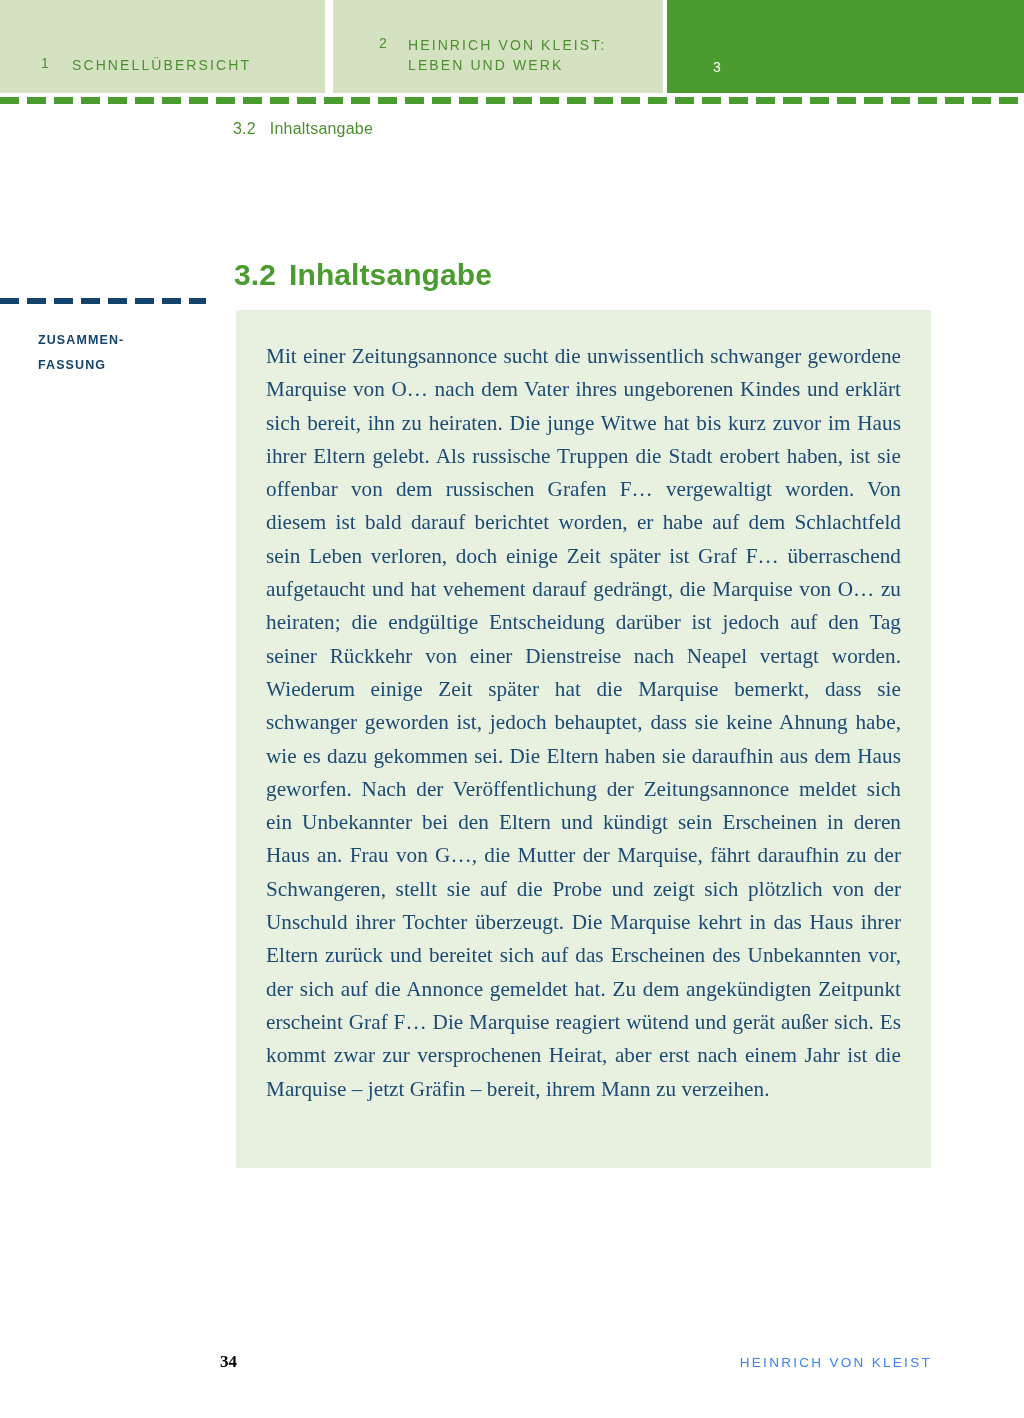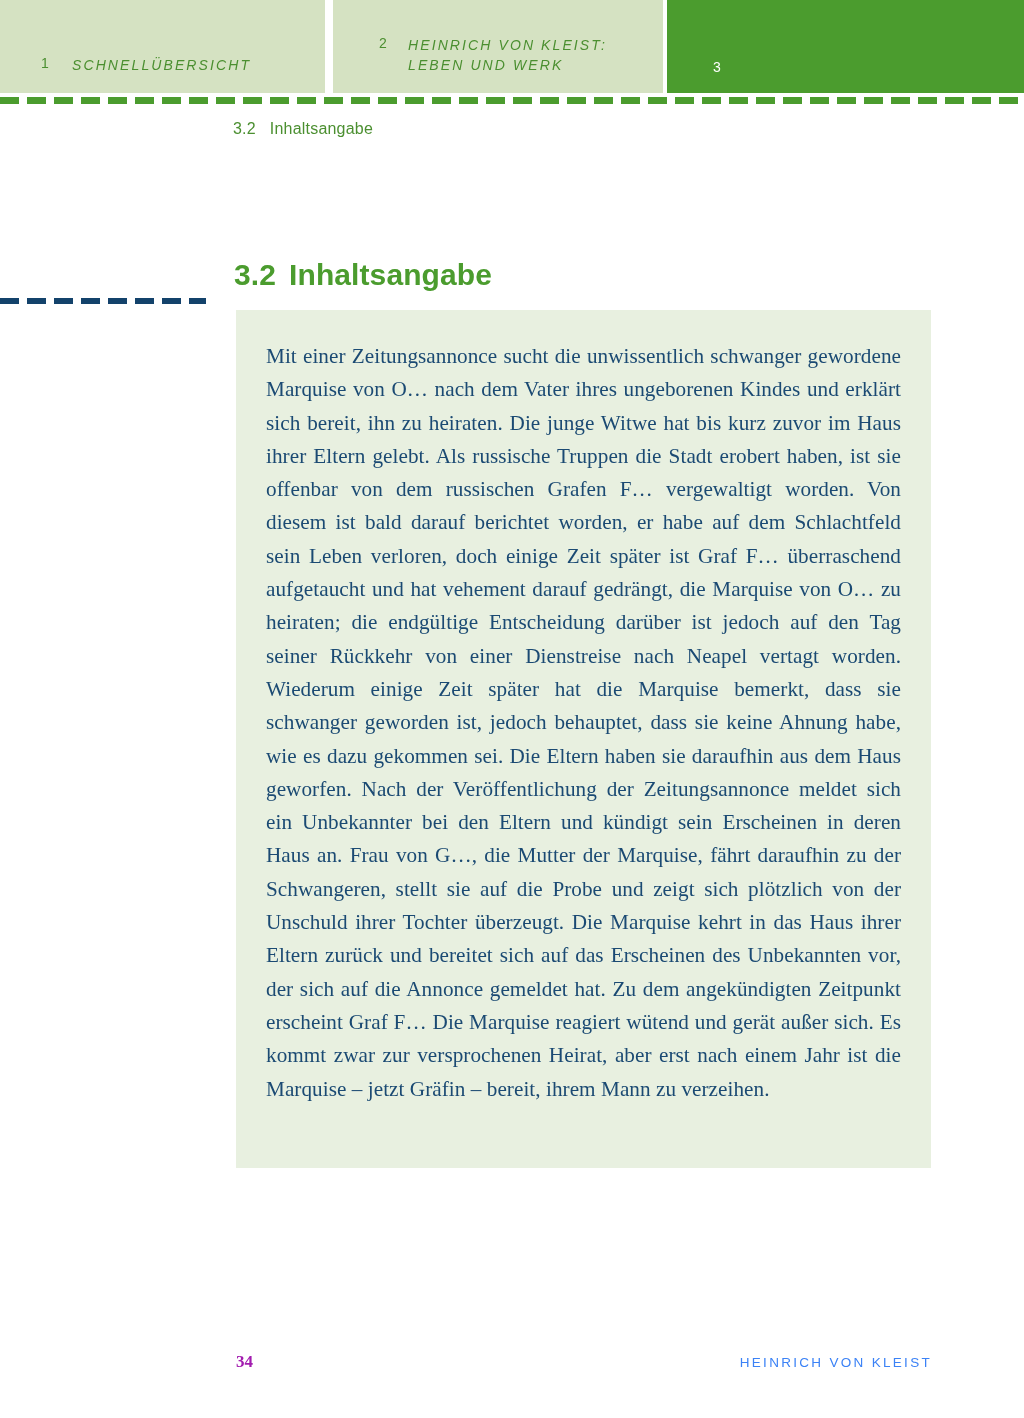--- a/index.html
+++ b/index.html
@@ -49,21 +49,20 @@
   .tab-num {
     font-size: 14px;
     letter-spacing: 1.2px;
     font-weight: 400;
   }
   .tab-label {
     font-size: 14px;
     letter-spacing: 2.1px;
     line-height: 20px;
     font-weight: 400;
-    font-style: italic;
   }
   .tab-inactive .tab-num,
   .tab-inactive .tab-label { color: #4b8f30; }
   .tab-active .tab-num,
   .tab-active .tab-label { color: #ffffff; }
 
   .tab-1 .tab-inner { padding-left: 41px; display: flex; }
   .tab-1 .tab-num { margin-right: 22px; }
   .tab-2 .tab-inner { padding-left: 46px; display: flex; }
   .tab-2 .tab-num { margin-right: 20px; }
@@ -160,25 +159,25 @@
   
   .footer {
     position: absolute;
     left: 0;
     top: 1352px;
     width: 1024px;
     height: 30px;
   }
   .footer-page {
     position: absolute;
-    left: 236px;
+    left: 220px;
     top: 0;
     font-family: "Liberation Serif", serif;
     font-size: 17px;
-    color: #a21caf;
+    color: #000000;
     font-weight: 600;
   }
   .footer-title {
     position: absolute;
     right: 92px;
     top: 3px;
     font-size: 13.5px;
     color: #3b82f6;
     letter-spacing: 2.3px;
   }
@@ -222,20 +221,24 @@
 <div class="breadcrumb">
   <span class="crumb-num">3.2</span><span class="crumb-label">Inhaltsangabe</span>
 </div>
 
 <h1 class="page-title">
   <span class="title-num">3.2</span><span class="title-label">Inhaltsangabe</span>
 </h1>
 
 <div class="margin-note">
   <div class="margin-note-rule"></div>
+  <div class="margin-note-label">
+    <span>ZUSAMMEN-</span><br>
+    <span>FASSUNG</span>
+  </div>
 </div>
 
 <div class="summary-box">
   <p class="summary-text">Mit einer Zeitungsannonce sucht die unwissentlich schwanger gewordene Marquise von O… nach dem Vater ihres ungeborenen Kindes und erklärt sich bereit, ihn zu heiraten. Die junge Witwe hat bis kurz zuvor im Haus ihrer Eltern gelebt. Als russische Truppen die Stadt erobert haben, ist sie offenbar von dem russischen Grafen F… vergewaltigt worden. Von diesem ist bald darauf berichtet worden, er habe auf dem Schlachtfeld sein Leben verloren, doch einige Zeit später ist Graf F… überraschend aufgetaucht und hat vehement darauf gedrängt, die Marquise von O… zu heiraten; die endgültige Entscheidung darüber ist jedoch auf den Tag seiner Rückkehr von einer Dienstreise nach Neapel vertagt worden. Wiederum einige Zeit später hat die Marquise bemerkt, dass sie schwanger geworden ist, jedoch behauptet, dass sie keine Ahnung habe, wie es dazu gekommen sei. Die Eltern haben sie daraufhin aus dem Haus geworfen. Nach der Veröffentlichung der Zeitungsannonce meldet sich ein Unbekannter bei den Eltern und kündigt sein Erscheinen in deren Haus an. Frau von G…, die Mutter der Marquise, fährt daraufhin zu der Schwangeren, stellt sie auf die Probe und zeigt sich plötzlich von der Unschuld ihrer Tochter überzeugt. Die Marquise kehrt in das Haus ihrer Eltern zurück und bereitet sich auf das Erscheinen des Unbekannten vor, der sich auf die Annonce gemeldet hat. Zu dem angekündigten Zeitpunkt erscheint Graf F… Die Marquise reagiert wütend und gerät außer sich. Es kommt zwar zur versprochenen Heirat, aber erst nach einem Jahr ist die Marquise – jetzt Gräfin – bereit, ihrem Mann zu verzeihen.</p>
 </div>
 
 <div class="footer">
   <div class="footer-page">34</div>
   <div class="footer-title">HEINRICH VON KLEIST</div>
 </div>

